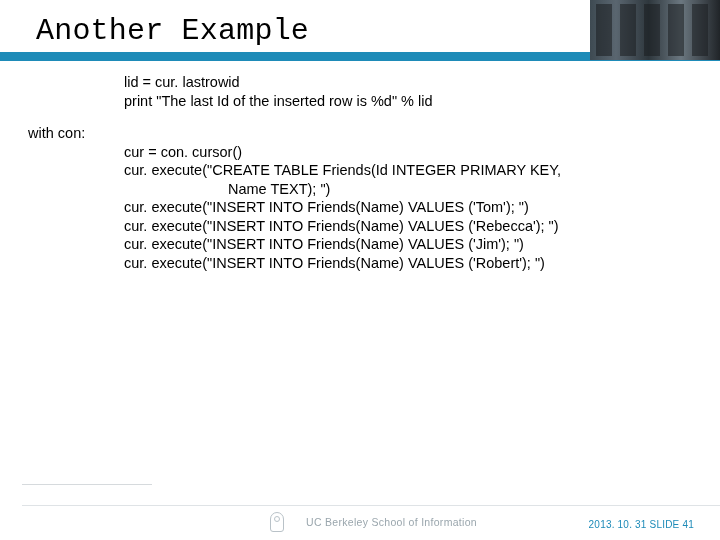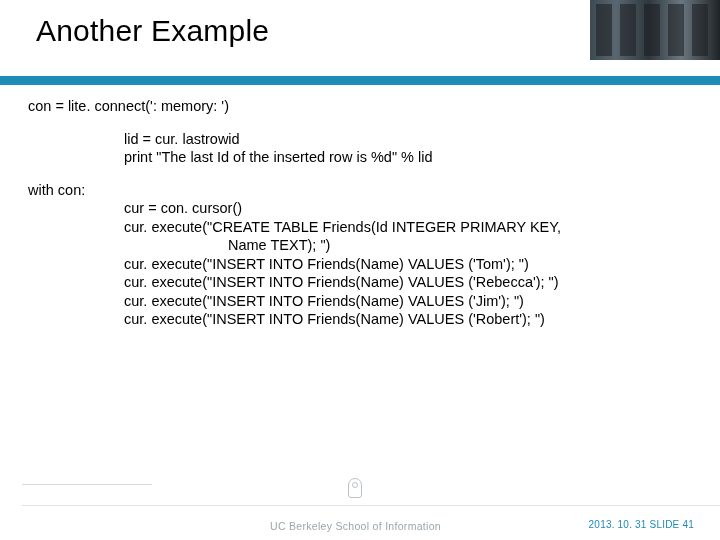--- a/index.html
+++ b/index.html
@@ -1,47 +1,46 @@
 <!DOCTYPE html>
 <html><head>
 <meta charset="utf-8">
 <style>
   * { margin: 0; padding: 0; box-sizing: border-box; }
   html, body { width: 720px; height: 540px; font-family: Arial, Helvetica, sans-serif; background: #fff; overflow: hidden; }
   .slide { position: relative; width: 720px; height: 540px; }
-  .title-bar { position: relative; height: 76px; background: #fff; }
+  .title-bar { position: relative; height: 52px; background: #fff; font-family: Liberation Mono, monospace; }
   .title-bar h1 { font-size: 30px; font-weight: 400; color: #000; padding: 14px 0 0 36px; letter-spacing: 0.2px; }
   .title-photo { position: absolute; right: 0; top: 0; width: 130px; height: 60px; background: linear-gradient(90deg,#3e4a52 0%,#5a6670 20%,#2e373d 45%,#6b7780 70%,#202428 100%); }
   .title-photo::before { content:""; position:absolute; left:6px; top:4px; width:16px; height:52px; background:#1a1d20; box-shadow: 24px 0 0 #1a1d20, 48px 0 0 #1a1d20, 72px 0 0 #1a1d20, 96px 0 0 #1a1d20; opacity:.55; }
   .bar { height: 9px; background: #1e8bb8; }
   .content { padding: 12px 22px 0 28px; font-size: 14.5px; line-height: 1.28; color:#000; }
   .block { margin-bottom: 14px; white-space: pre; font-family: Arial, Helvetica, sans-serif; }
   .indent1 { padding-left: 96px; }
   .indent2 { padding-left: 200px; }
   .footer { position: absolute; left: 0; right: 0; bottom: 0; height: 36px; }
-  .footer .brand { position: absolute; left: 270px; bottom: 8px; display: flex; align-items: center; gap: 22px; color:#9aa6ad; font-size: 10.5px; letter-spacing: .3px; flex-direction: column; }
+  .footer .brand { position: absolute; left: 270px; bottom: 8px; display: flex; align-items: center; gap: 22px; color:#9aa6ad; font-size: 10.5px; letter-spacing: .3px; }
   .footer .logo { width: 14px; height: 20px; border: 1.5px solid #b9c2c8; border-radius: 7px 7px 3px 3px; position: relative; }
   .footer .logo::after { content:""; position:absolute; left:3px; top:3px; width:4px; height:4px; border:1.5px solid #b9c2c8; border-radius:50%; }
   .footer .slidenum { position:absolute; right: 26px; bottom: 10px; font-size: 10px; color:#1e8bb8; letter-spacing:.2px; }
   .footer-line { position:absolute; left:22px; right:0; bottom:34px; height:1px; background:#dfe3e6; }
   .tiny-rule { position:absolute; left:22px; bottom:55px; width:130px; height:1px; background:#d6dadd; }
 </style>
 </head>
 <body>
 
 <div class="slide">
   <div class="title-bar">
     <h1>Another Example</h1>
     <div class="title-photo"></div>
   </div>
   <div class="bar"></div>
 
   <div class="content">
 
-    <div class="block"><span>con = lite. connect(': memory: ')</span></div>
 
     <div class="block"><span class="indent1" style="display:inline-block">lid = cur. lastrowid</span>
 <span class="indent1" style="display:inline-block">print "The last Id of the inserted row is %d" % lid</span></div>
 
     <div class="block"><span>with con:</span>
 <span class="indent1" style="display:inline-block">cur = con. cursor()</span>
 <span class="indent1" style="display:inline-block">cur. execute("CREATE TABLE Friends(Id INTEGER PRIMARY KEY,</span>
 <span class="indent2" style="display:inline-block">Name TEXT); ")</span>
 <span class="indent1" style="display:inline-block">cur. execute("INSERT INTO Friends(Name) VALUES ('Tom'); ")</span>
 <span class="indent1" style="display:inline-block">cur. execute("INSERT INTO Friends(Name) VALUES ('Rebecca'); ")</span>

